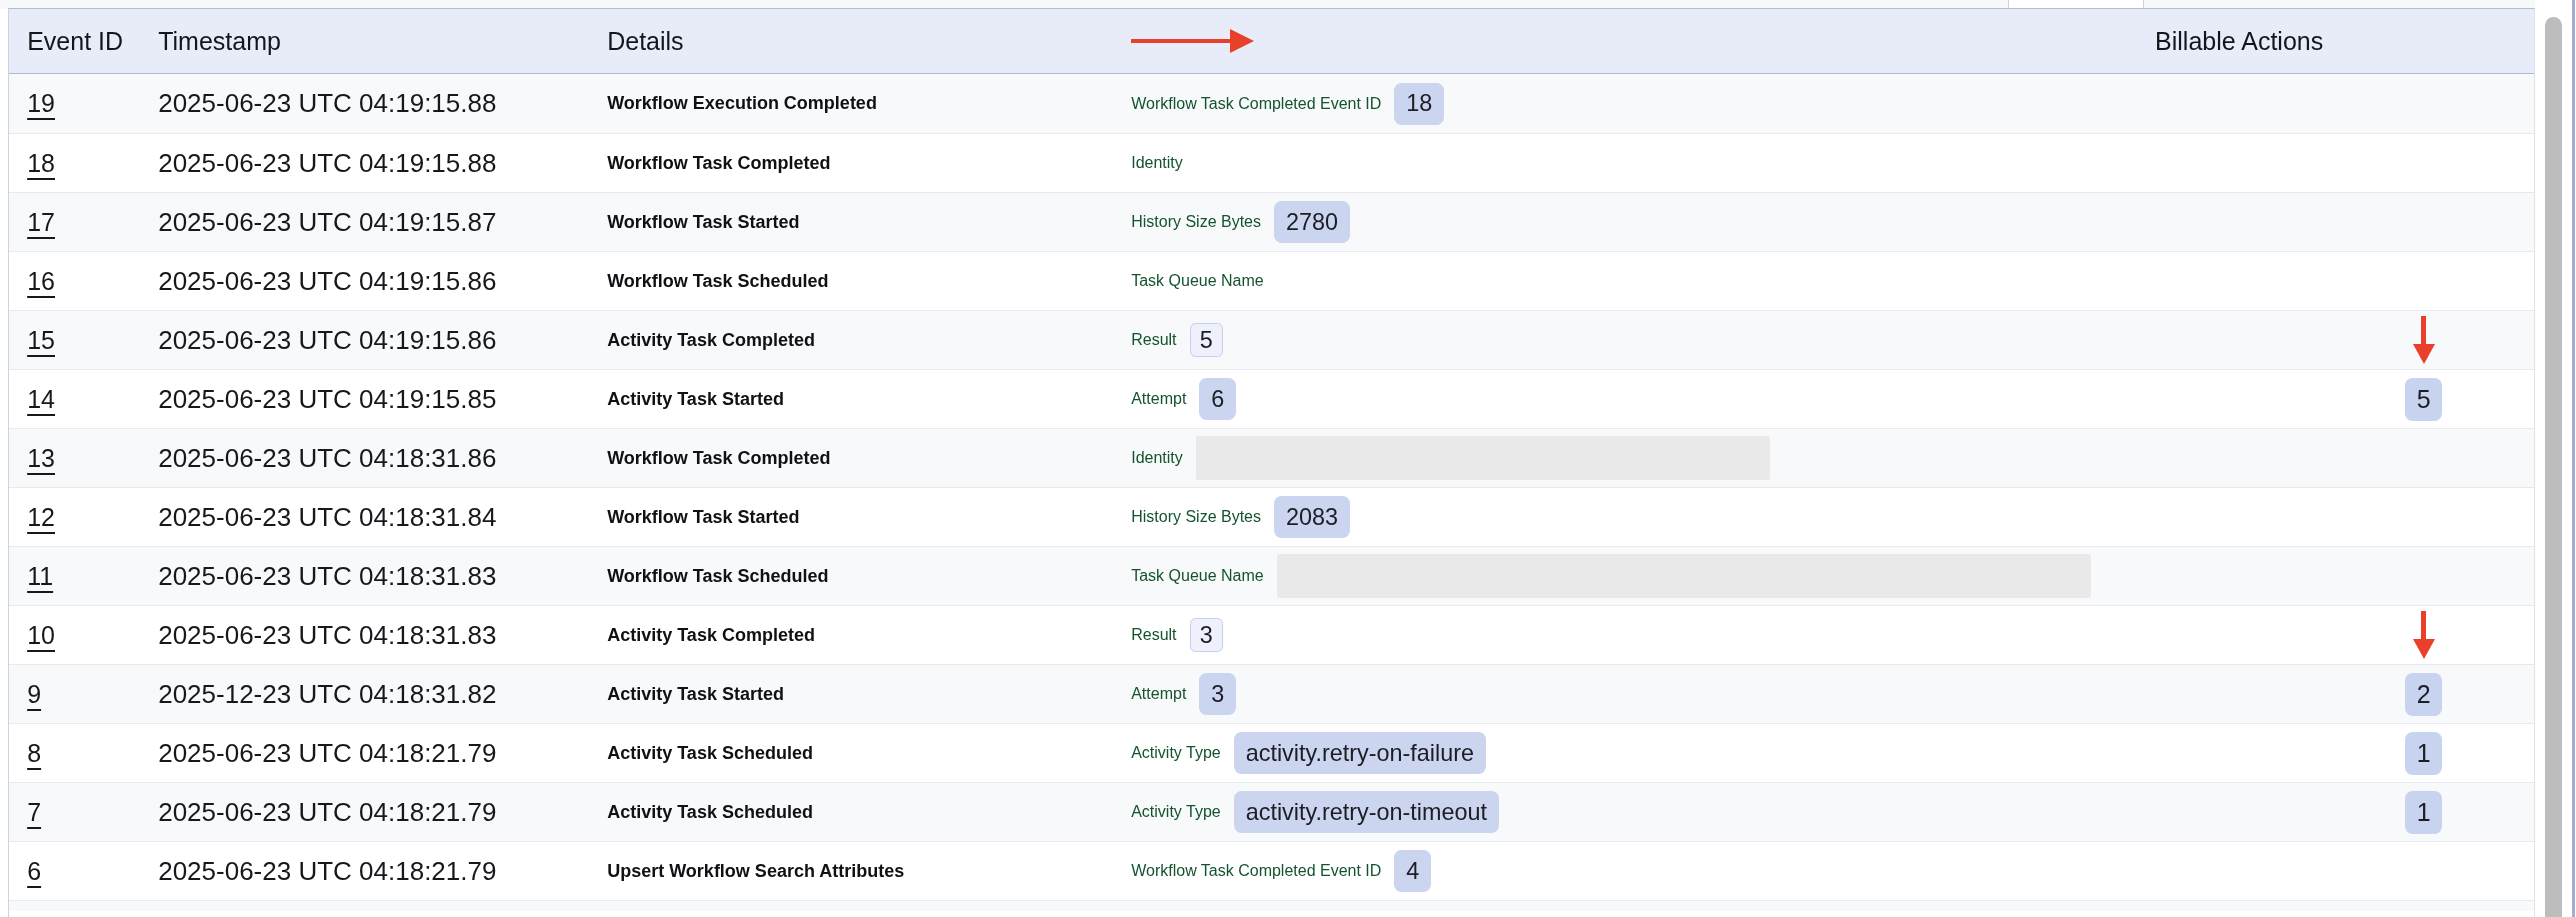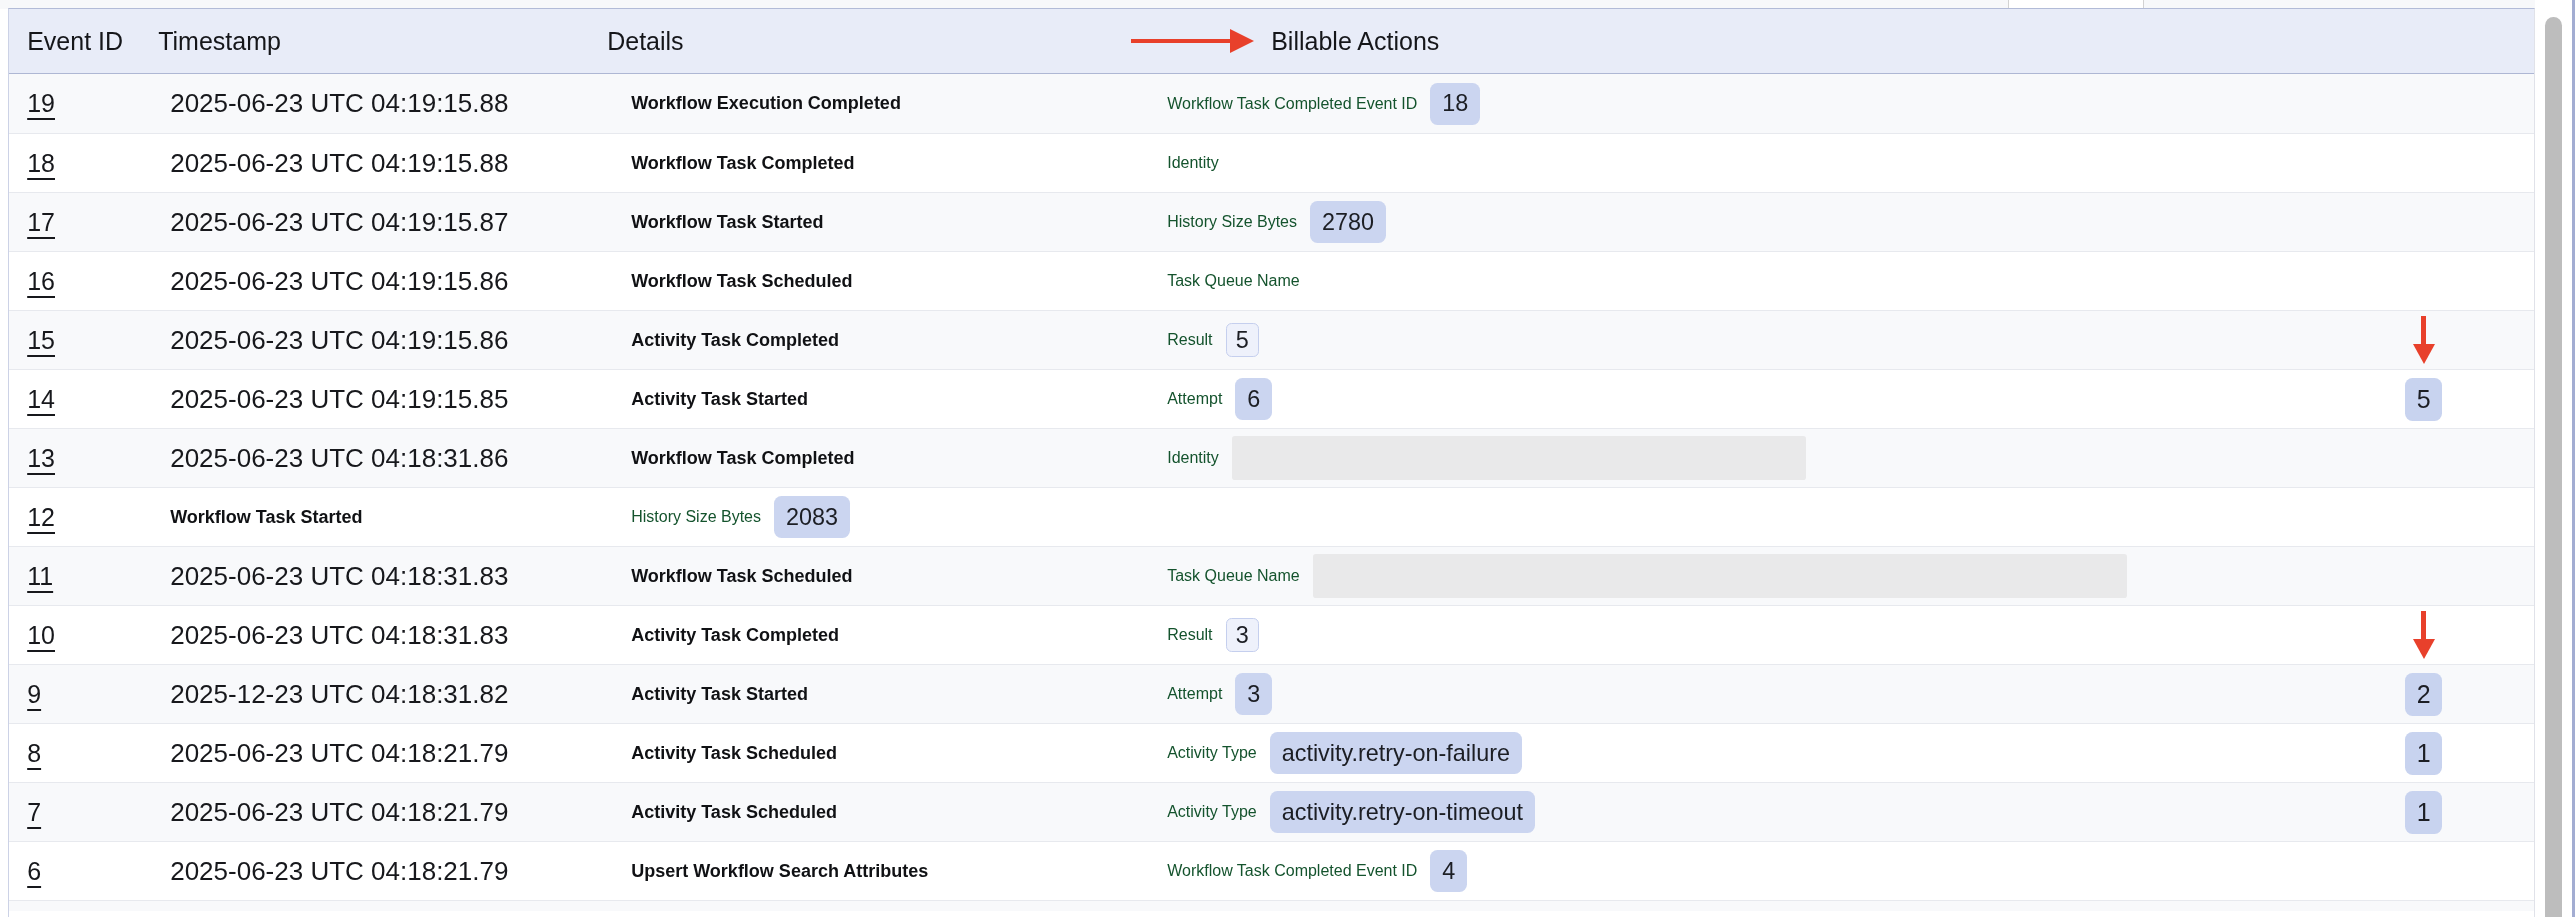--- a/index.html
+++ b/index.html
@@ -28,23 +28,23 @@
 
   
   .table{position:absolute;left:7.5px;top:8px;width:2527px;height:909px;
     border-top:1.9px solid #b2bbd7;border-left:1.9px solid #ccd2e6;border-right:1.9px solid #e0e2e9;
     background:#ffffff;overflow:hidden;}
   .grid-row{display:grid;grid-template-columns:131px 449px 524px 1fr 201px;
     padding-left:18.7px;padding-right:9.3px;align-items:center;}
 
   .thead{height:65px;background:var(--header-bg);border-bottom:1.9px solid var(--header-border);}
   .th{font-size:25px;font-weight:500;color:#15161a;white-space:nowrap;}
-  .th-billable{display:flex;justify-content:flex-start;align-items:center;gap:17px;}
-
-  .tr{height:59px;background:#ffffff;gap:12px;}
+  .th-billable{display:flex;justify-content:space-between;align-items:center;gap:17px;}
+
+  .tr{height:59px;background:#ffffff;}
   .tr:nth-child(odd){background:var(--row-alt-bg);}
   .tr + .tr{border-top:1.4px solid var(--row-divider);}
   .partial-row{height:11.2px;border-top:1.4px solid var(--row-divider);background:var(--row-alt-bg);}
 
   .td{display:flex;align-items:center;min-width:0;}
   .event-id-link{font-size:25px;color:var(--text-dark);text-decoration:underline;
     text-underline-offset:5.6px;cursor:pointer;}
   .td-ts{font-size:26px;color:var(--text-dark);white-space:nowrap;}
   .td-type{font-size:18px;font-weight:700;color:#101114;white-space:nowrap;}
   .detail-label{font-size:16px;color:#14532d;white-space:nowrap;}
@@ -215,20 +215,21 @@
     <div class="td td-billable">
       
       
     </div>
   </div>
 
   <div class="grid-row tr">
     <div class="td">
       <a class="event-id-link">12</a>
     </div>
+    <div class="td td-ts">2025-06-23 UTC 04:18:31.84</div>
     <div class="td td-type">Workflow Task Started</div>
     <div class="td">
       <span class="detail-label">History Size Bytes</span>
       <span class="detail-badge">2083</span>
 
     </div>
     <div class="td td-billable">
       
       
     </div>

